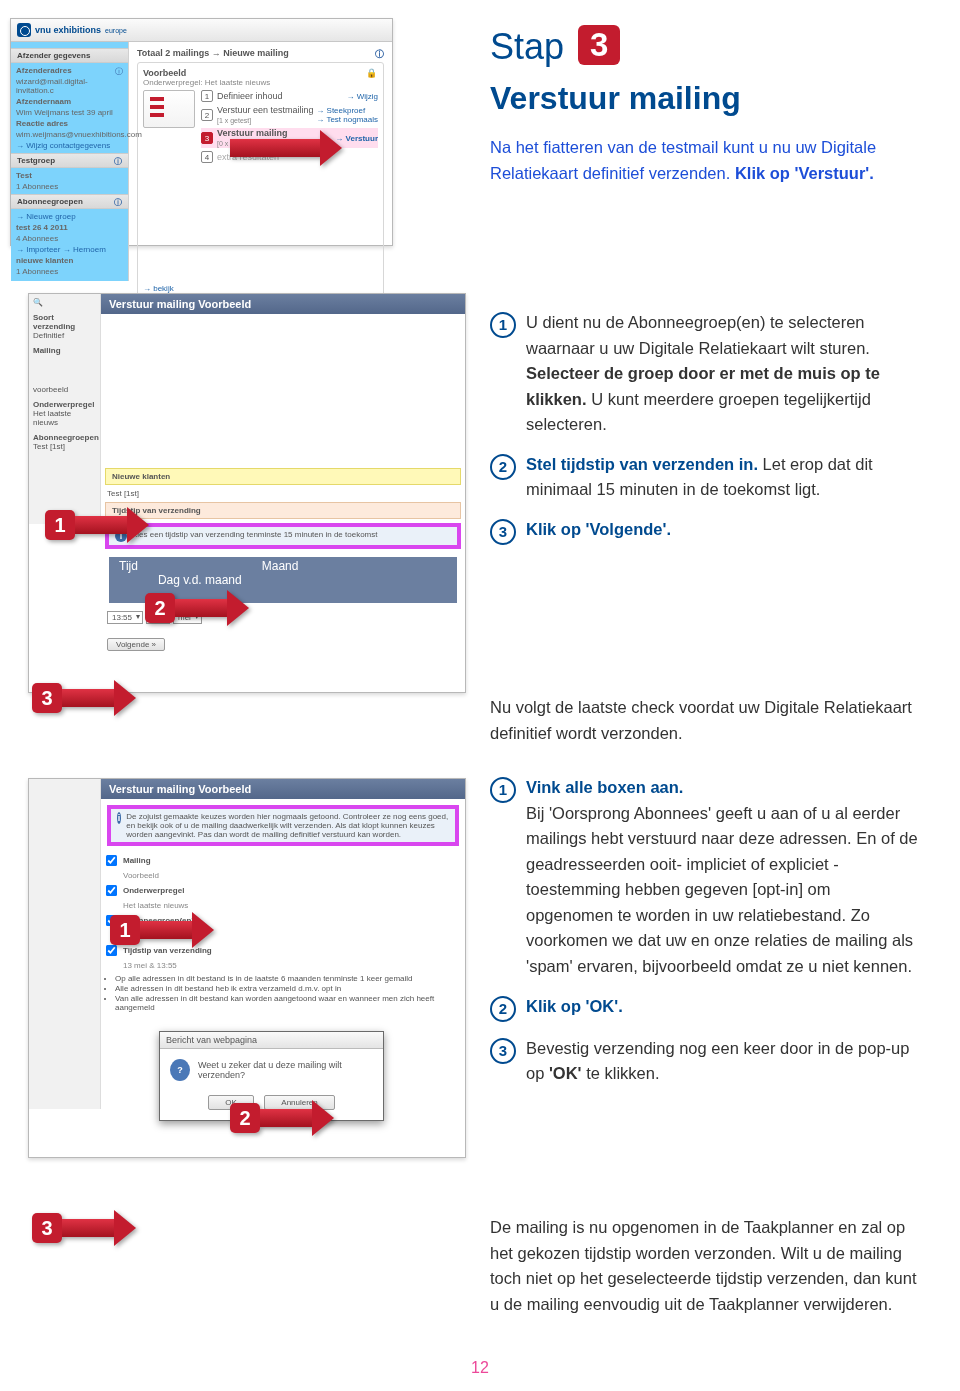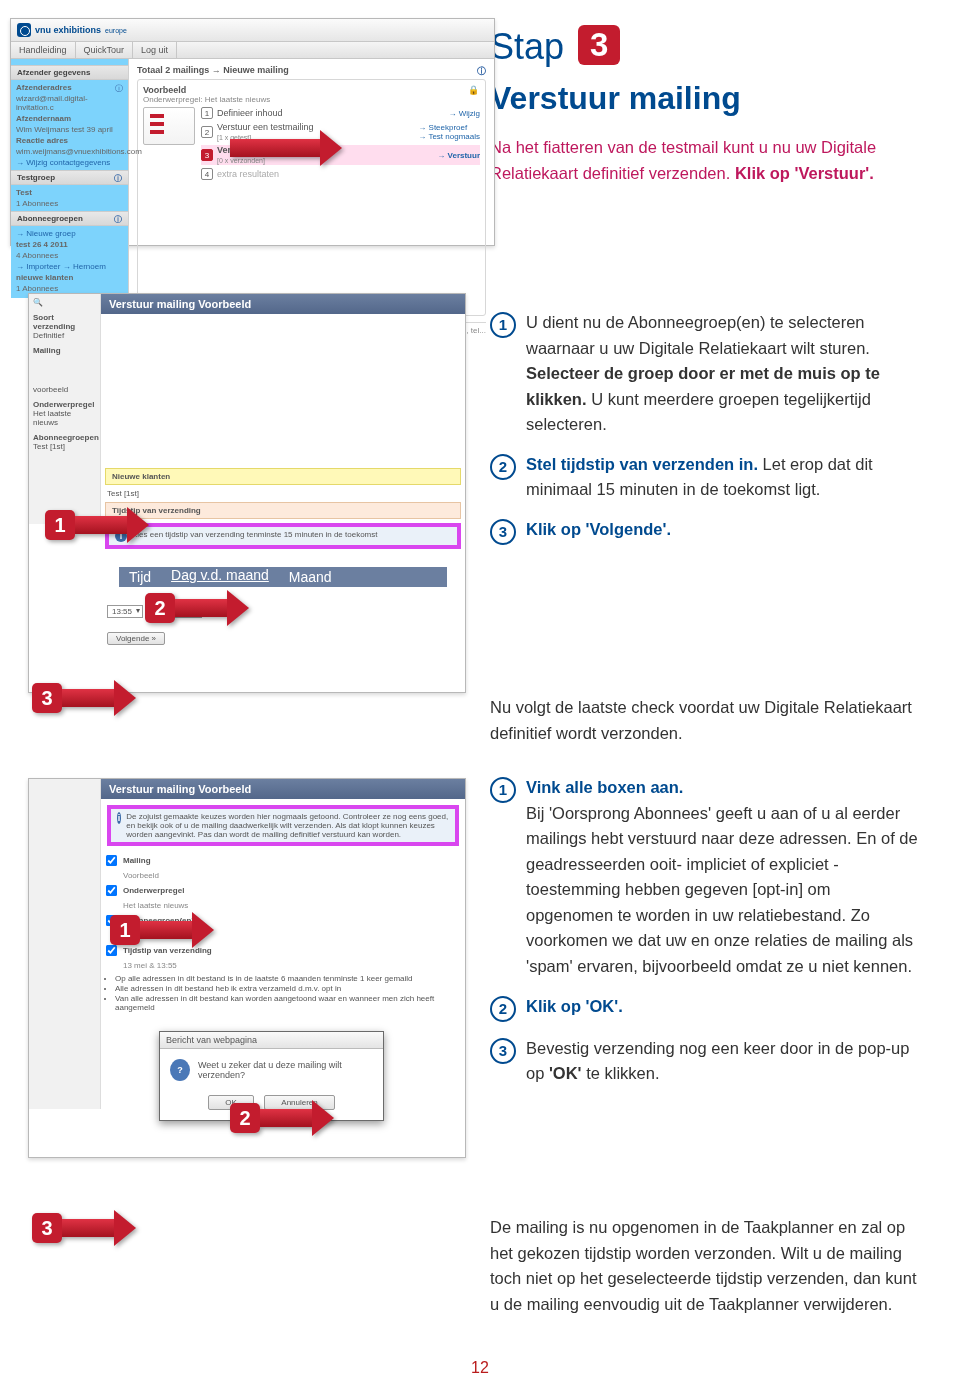--- a/index.html
+++ b/index.html
@@ -16,40 +16,40 @@
   .step-header { position: absolute; left: 490px; top: 25px; font-size: 36px; color: #004a8f; }
   .step-header .badge {
     display: inline-block; background: #c31c2e; color: #fff;
     border-radius: 6px; padding: 1px 12px; font-weight: bold; font-size: 33px;
     margin-left: 4px; vertical-align: 3px;
   }
 
   
   .section-title { position: absolute; left: 490px; top: 80px; font-size: 32px; font-weight: bold; color: #004a8f; }
 
-  .intro-text { position: absolute; left: 490px; top: 135px; width: 430px; font-size: 16.5px; line-height: 1.55; color: #be185d; }
+  .intro-text { position: absolute; left: 490px; top: 135px; width: 430px; font-size: 16.5px; line-height: 1.55; color: #1d4ed8; }
   .intro-text b { font-weight: bold; }
 
   
   .num-row { display: flex; margin-bottom: 14px; }
   .num-circle {
     flex: 0 0 26px; height: 26px; border: 2.2px solid #004a8f; border-radius: 50%;
     color: #004a8f; font-weight: bold; font-size: 15px; text-align: center;
     line-height: 22px; margin-right: 10px; margin-top: 2px;
   }
   .num-body { flex: 1; font-size: 16.5px; line-height: 1.55; }
   .bold-blue { color: #004a8f; font-weight: bold; }
   .bold-black { font-weight: bold; color: #333; }
 
   .block1 { position: absolute; left: 490px; top: 310px; width: 430px; }
   .block2-lead { position: absolute; left: 490px; top: 695px; width: 430px; font-size: 16.5px; line-height: 1.55; }
   .block2 { position: absolute; left: 490px; top: 775px; width: 430px; }
   .block3 { position: absolute; left: 490px; top: 1215px; width: 430px; font-size: 16.5px; line-height: 1.55; }
 
-  .page-num { position: absolute; left: 0; right: 0; bottom: 14px; text-align: center; font-size: 16px; color: #b91c1c; }
+  .page-num { position: absolute; left: 0; right: 0; bottom: 14px; text-align: center; font-size: 16px; color: #ec4899; }
 
   
   .shot { position: absolute; background: #fff; border: 1px solid #b8b8b8; box-shadow: 0 2px 4px rgba(0,0,0,0.15); font-size: 9px; color: #555; }
   .shot-header { background: linear-gradient(#fbfbfb,#e6e6e6); border-bottom:1px solid #c7c7c7; padding:4px 6px; font-size:9px; }
   .shot-tabs { background: linear-gradient(#f5f5f5,#e2e2e2); border-bottom:1px solid #c7c7c7; display:flex; font-size:9px; }
   .shot-tabs span { padding:3px 8px; border-right:1px solid #c7c7c7; }
   .side { float:left; width:118px; border-right:1px solid #d0d0d0; background:#7dd3fc; min-height:150px; padding:4px 5px; font-size:8px; }
   .side .grp { background:linear-gradient(#e8e8e8,#d8d8d8); margin:2px -5px; padding:2px 6px; font-weight:bold; color:#444; border-top:1px solid #ccc; border-bottom:1px solid #ccc;}
   .side .line { padding:1px 0; color:#666; }
   .main-area { margin-left:118px; padding:6px 8px; }
@@ -164,32 +164,27 @@
       <b>'OK'</b>
       <span> te klikken.</span>
     </div>
   </div>
 </div>
 
 <div class="block3">De mailing is nu opgenomen in de Taakplanner en zal op het gekozen tijdstip worden verzonden. Wilt u de mailing toch niet op het geselecteerde tijdstip verzenden, dan kunt u de mailing eenvoudig uit de Taakplanner verwijderen.</div>
 
 <div class="page-num">12</div>
 
-<div class="shot" style="left:10px;top:18px;width:485px;height:228px;">
+<div class="shot" style="left:10px;top:18px;width:383px;height:228px;">
   <div class="shot-header">
     <span class="logo">
         <span class="ic"></span>
       <b style="color:#004a8f;">vnu exhibitions</b>
       <span style="color:#004a8f;font-size:7px;">europe</span>
     </span>
-  </div>
-  <div class="shot-tabs">
-    <span>Handleiding</span>
-    <span>QuickTour</span>
-    <span>Log uit</span>
   </div>
   <div class="side">
     <div class="grp">Afzender gegevens</div>
     <div class="line"><b>Afzenderadres</b> <span style="float:right;color:#3a6aa8;">ⓘ</span></div>
     <div class="line">wizard@mail.digital-invitation.c</div>
     <div class="line"><b>Afzendernaam</b></div>
     <div class="line">Wim Weijmans test 39 april</div>
     <div class="line"><b>Reactie adres</b></div>
     <div class="line">wim.weijmans@vnuexhibitions.com</div>
     <div class="line" style="color:#2266aa;">→ Wijzig contactgegevens</div>
@@ -265,23 +260,23 @@
     <div style="height:150px;"></div>
     <div class="row-sel">
       <span>Nieuwe klanten</span>
     </div>
     <div style="margin:2px 6px;font-size:8px;">Test [1st]</div>
     <div class="row-sel" style="background:#fdeadc;border-color:#e7c4a3;">Tijdstip van verzending</div>
     <div class="info-row">
       <span class="ii">i</span>
       <span>Kies een tijdstip van verzending tenminste 15 minuten in de toekomst</span>
     </div>
-    <div style="background:#6b7fa0;color:#fff;display:flex;margin:18px;font-size:14px;">
+    <div style="background:#6b7fa0;color:#fff;display:flex;margin:8px;font-size:12px;">
       <span style="padding:2px 10px;">Tijd</span>
-      <span style="padding:0 10px;text-decoration:underline;">Dag v.d. maand</span>
+      <span style="padding:16px 10px;">Dag v.d. maand</span>
       <span style="padding:2px 10px;">Maand</span>
     </div>
     <div style="margin:4px 6px;">
       <span class="dd">13:55</span>
       <span class="dd">10</span>
       <span class="dd">mei</span>
     </div>
     <div style="margin:14px 6px 6px 6px;">
       <span class="btn">Volgende »</span>
     </div>

